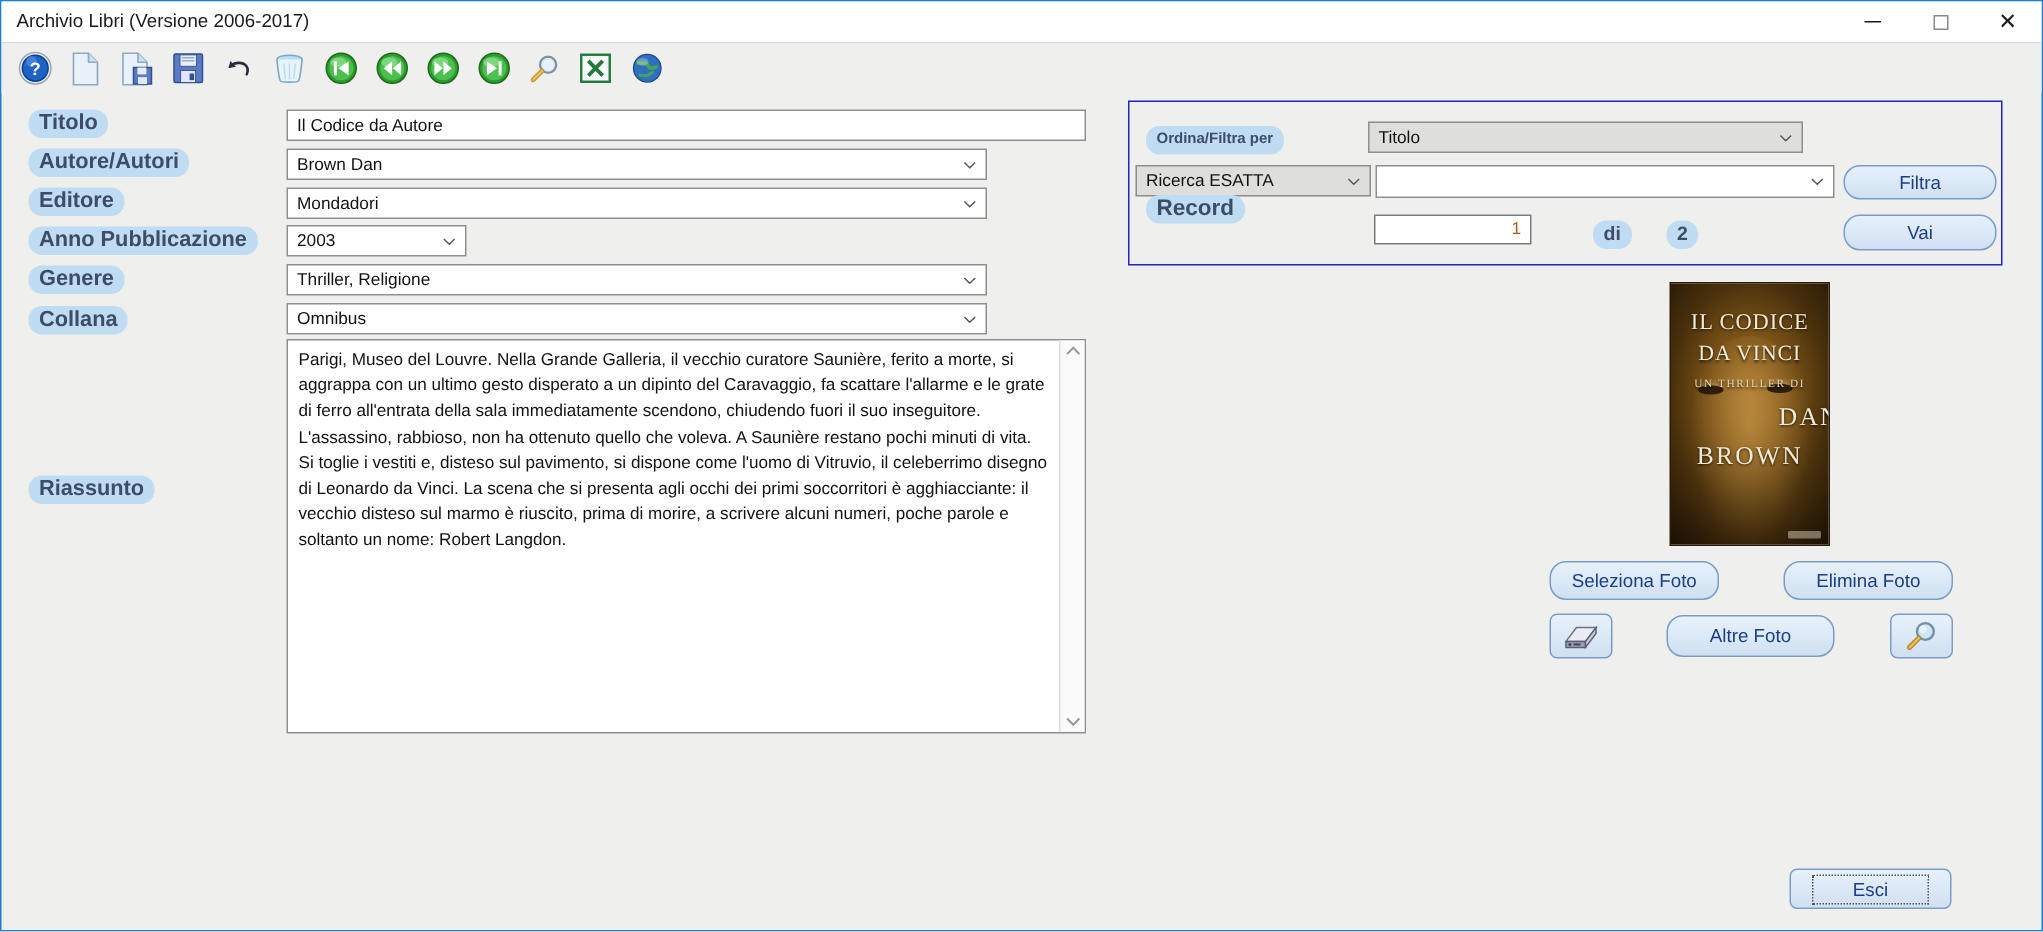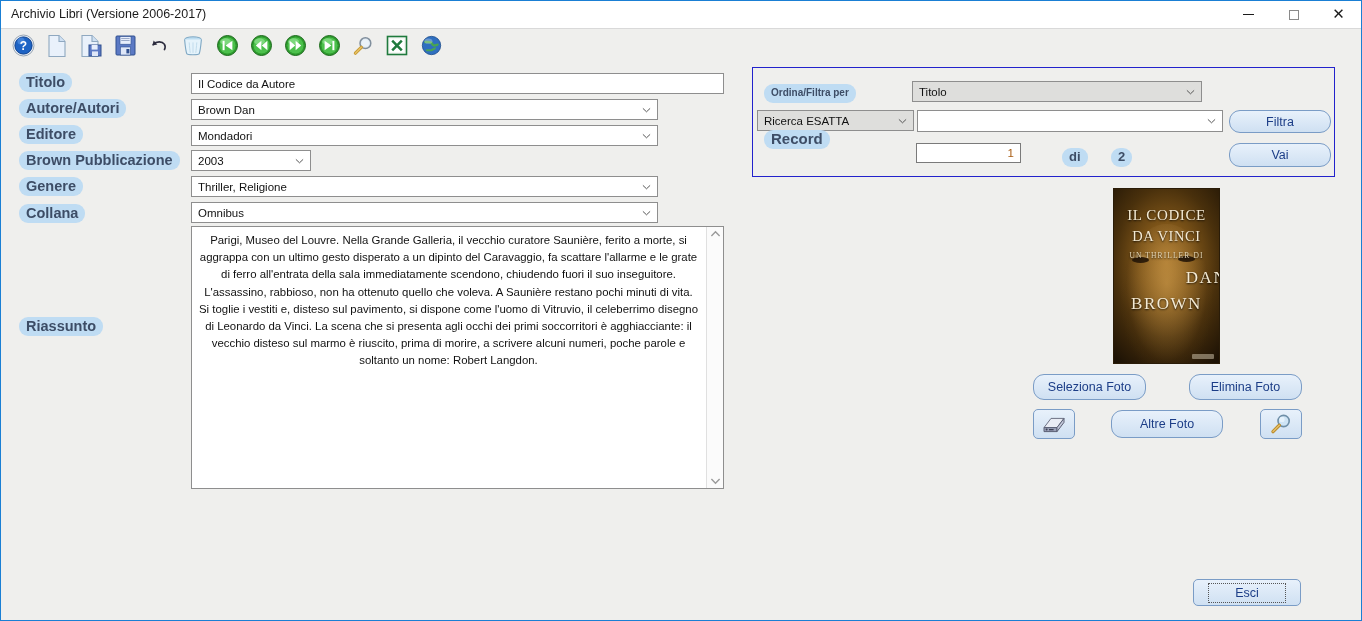--- a/index.html
+++ b/index.html
@@ -85,21 +85,20 @@
   }
   .combo .chev{
     position:absolute;right:6px;top:50%;transform:translateY(-50%);
     width:9px;height:9px;
   }
   .combo.gray{background:#dededc;}
   .ta-wrap{
     position:absolute;box-sizing:border-box;
     border:1px solid #8e8e8e;background:#fff;
     display:flex;
-    text-align:center;
   }
   .ta-text{
     flex:1;padding:5px 8px 5px 7px;
     font-size:11.4px;line-height:17.2px;color:#111;
     overflow:hidden;
     font-family:"Liberation Sans", sans-serif;
   }
   .sbar{
     width:16px;background:#fbfbfb;border-left:1px solid #e0e0e0;
     display:flex;flex-direction:column;justify-content:space-between;align-items:center;
@@ -337,21 +336,21 @@
       <span class="lbl">Editore</span>
     </div>
     <div class="combo" style="position:absolute;left:190px;top:63px;width:467px;">
       <span>Mondadori</span>
       <svg class="chev" viewBox="0 0 10 10">
         <path d="M1 3.2 5 7 9 3.2" fill="none" stroke="#555" stroke-width="1.1"></path>
       </svg>
     </div>
 
     <div class="lblcol" style="top:89px;">
-      <span class="lbl">Brown Pubblicazione</span>
+      <span class="lbl">Anno Pubblicazione</span>
     </div>
     <div class="combo" style="position:absolute;left:190px;top:88px;width:120px;">
       <span>2003</span>
       <svg class="chev" viewBox="0 0 10 10">
         <path d="M1 3.2 5 7 9 3.2" fill="none" stroke="#555" stroke-width="1.1"></path>
       </svg>
     </div>
 
     <div class="lblcol" style="top:115px;">
       <span class="lbl">Genere</span>

